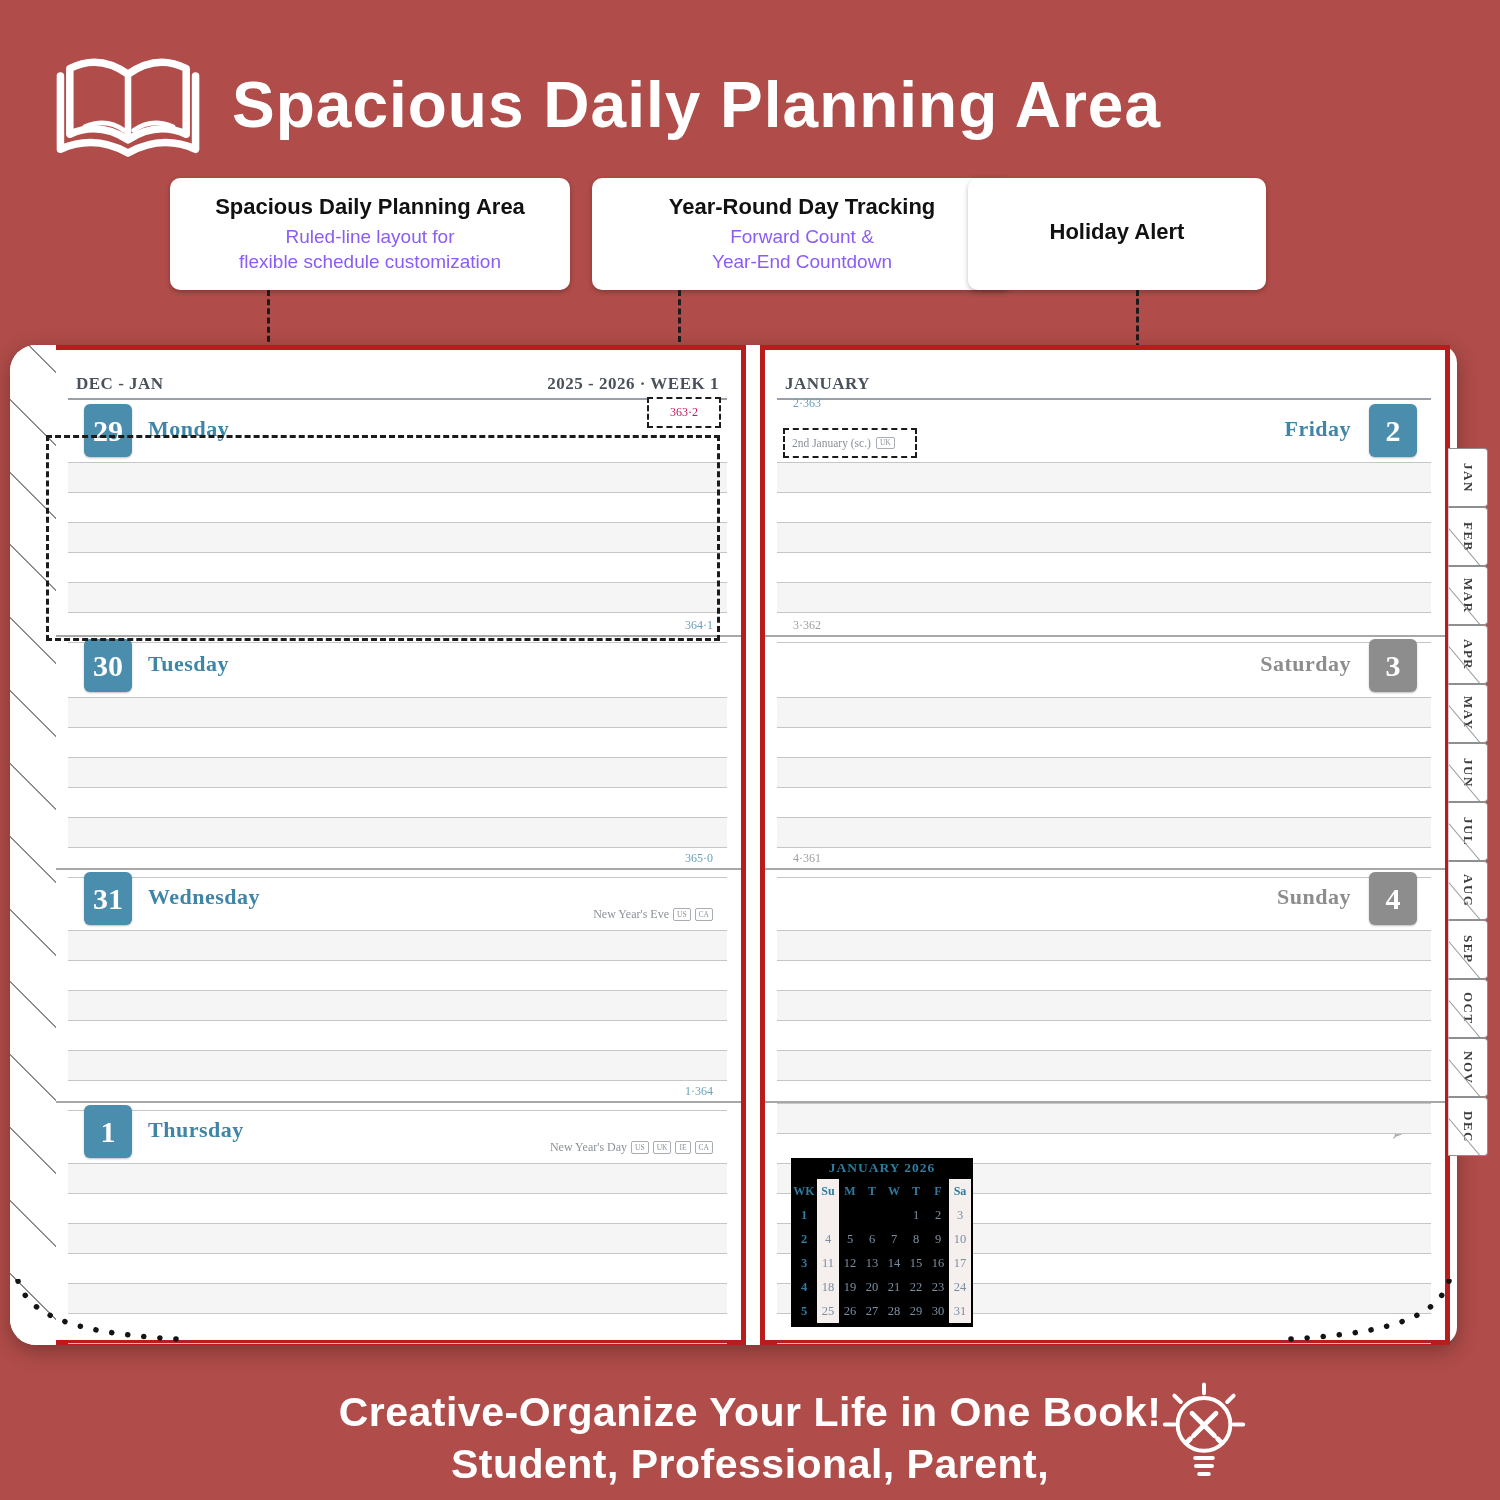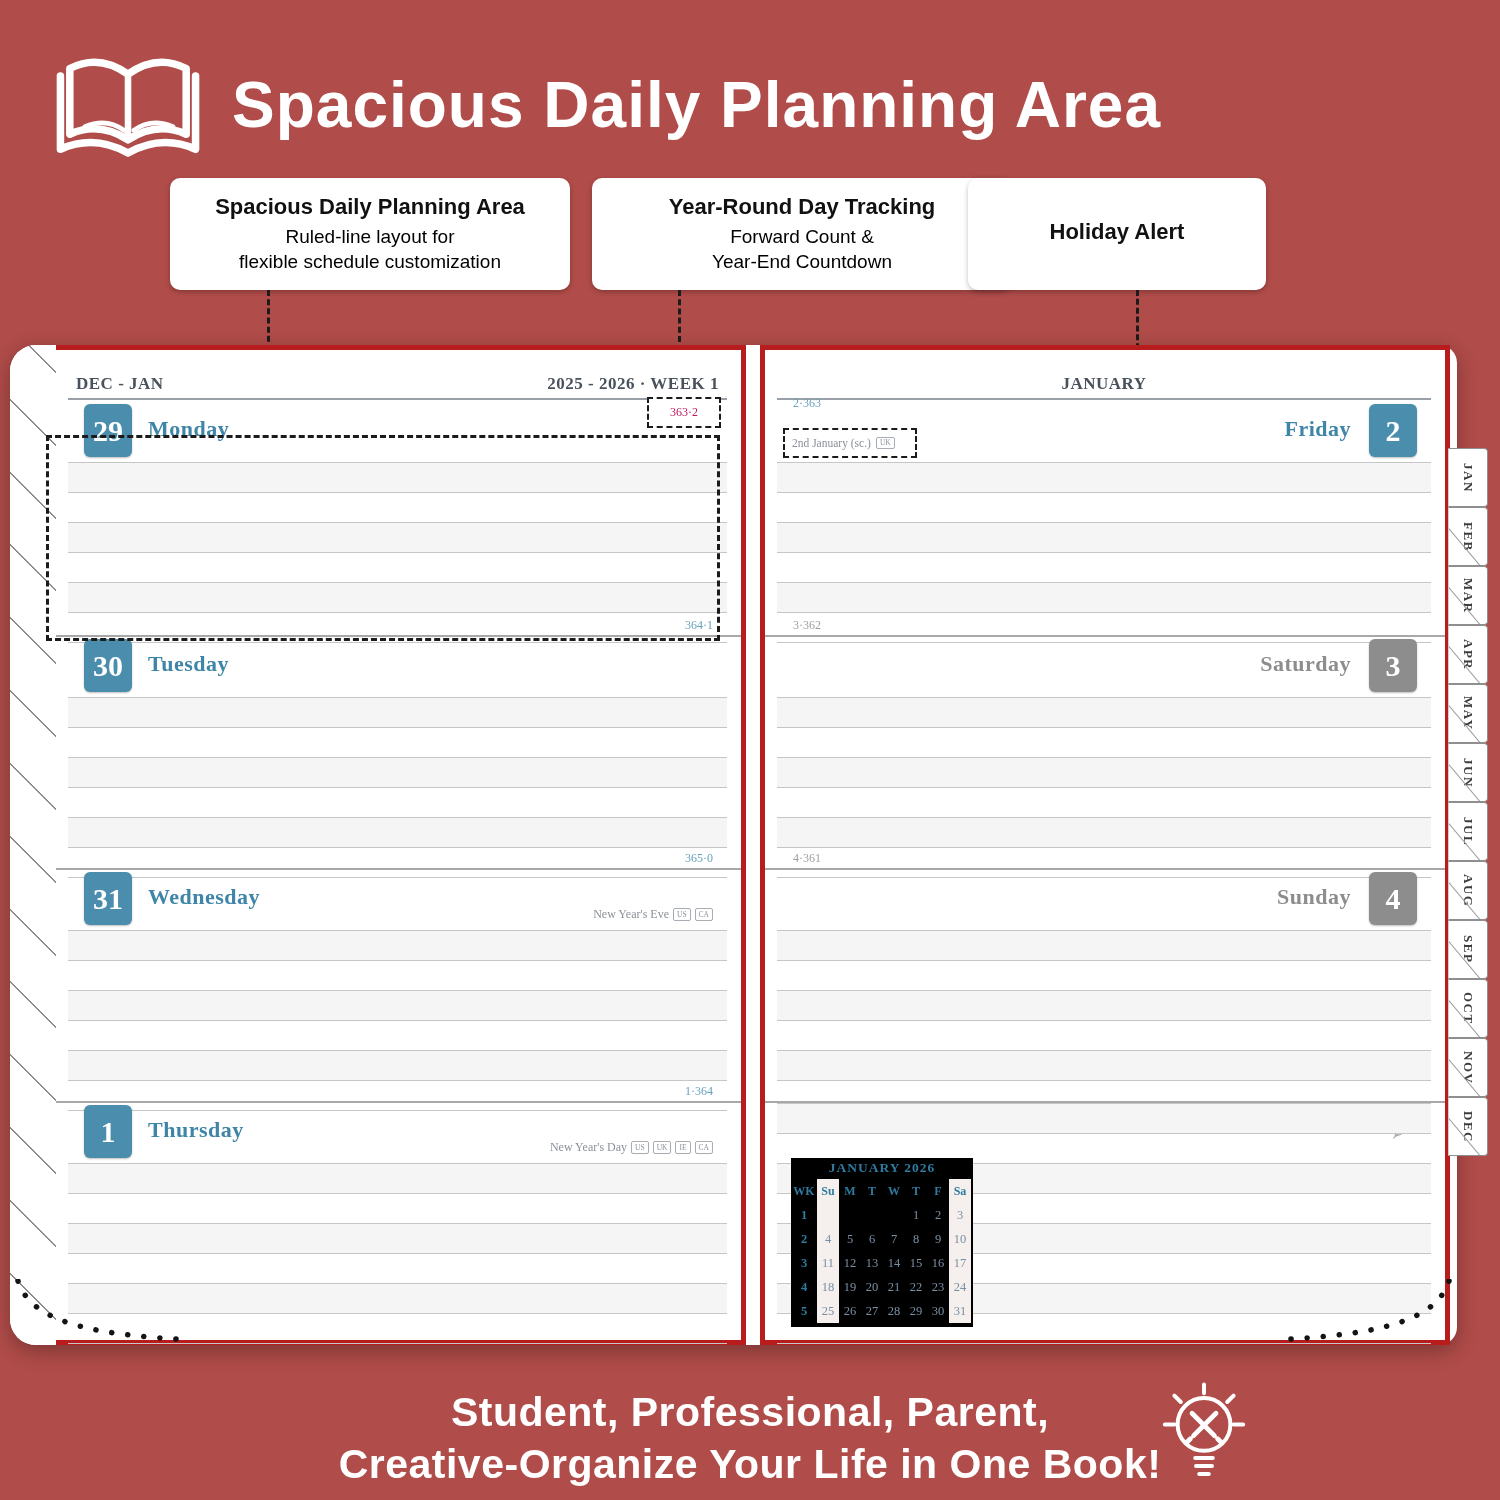--- a/index.html
+++ b/index.html
@@ -7,21 +7,21 @@
           font-family:"Liberation Sans",sans-serif;}
 
   
   .top-title{position:absolute;left:232px;top:68px;color:#fff;font-size:64px;font-weight:bold;letter-spacing:1px;}
   .book-icon{position:absolute;left:52px;top:46px;}
 
   
   .callout{position:absolute;background:#fff;border-radius:10px;box-shadow:0 2px 5px rgba(0,0,0,.25);
            display:flex;flex-direction:column;align-items:center;justify-content:center;text-align:center;padding:6px 10px;box-sizing:border-box;}
   .callout-title{font-size:22px;font-weight:bold;color:#111;margin-bottom:5px;}
-  .callout-desc{font-size:19px;color:#000000;line-height:1.3;}
+  .callout-desc{font-size:19px;color:#8b5cf6;line-height:1.3;}
   #callout1{left:170px;top:178px;width:400px;height:112px;}
   #callout2{left:592px;top:178px;width:420px;height:112px;}
   #callout3{left:968px;top:178px;width:298px;height:112px;}
 
   
   .conn-v{position:absolute;width:0;border-left:3px dashed #1b1b1b;}
   .conn-h{position:absolute;height:0;border-top:3px dashed #1b1b1b;}
   .conn-dot{position:absolute;width:11px;height:11px;background:#1b1b1b;border-radius:50%;}
   #conn1{left:267px;top:290px;height:116px;}
   #dot1{left:262px;top:402px;}
@@ -214,21 +214,21 @@
             <div class="rule-row"></div>
             <div class="rule-row shaded"></div>
             <div class="rule-row"></div>
             <div class="rule-row shaded"></div>
             <div class="rule-row"></div>
           </div>
       </div>
     </div>
 
     <div class="page" id="page-right">
-      <div class="page-header" style="justify-content:center;">
+      <div class="page-header" style="justify-content:flex-start;">
         <span>JANUARY</span>
       </div>
 
       <div class="day-block rside" style="top:52px;">
         <div class="day-count count-left" style="top:-6px;">2·363</div>
         <div class="day-name">Friday</div>
         <div class="day-num">2</div>
         <div class="holiday-dash">
           <span>2nd January (sc.)</span>
           <span class="badge">UK</span>
@@ -387,22 +387,22 @@
       </div>
     <div class="tab">
         <span>NOV</span>
       </div>
     <div class="tab">
         <span>DEC</span>
       </div>
   </div>
 
   <div class="footer-text">
+    <div>Creative-Organize Your Life in One Book!</div>
     <div>Student, Professional, Parent,</div>
-    <div>Creative-Organize Your Life in One Book!</div>
   </div>
   <div class="bulb-icon">
     <svg width="88" height="112" viewBox="0 0 110 140">
       <circle cx="55" cy="58" r="33" fill="none" stroke="#fff" stroke-width="5"></circle>
       <path d="M55 8 L55 19 M18 22 L26 30 M92 22 L84 30 M6 58 L18 58 M104 58 L92 58" stroke="#fff" stroke-width="5" stroke-linecap="round"></path>
       <path d="M40 44 L68 72 M72 76 L76 80 M70 44 L42 72 M38 76 L34 80" stroke="#fff" stroke-width="6" stroke-linecap="round"></path>
       <path d="M44 100 L66 100 M45 110 L65 110 M49 120 L61 120" stroke="#fff" stroke-width="5" stroke-linecap="round"></path>
     </svg>
   </div>
 

